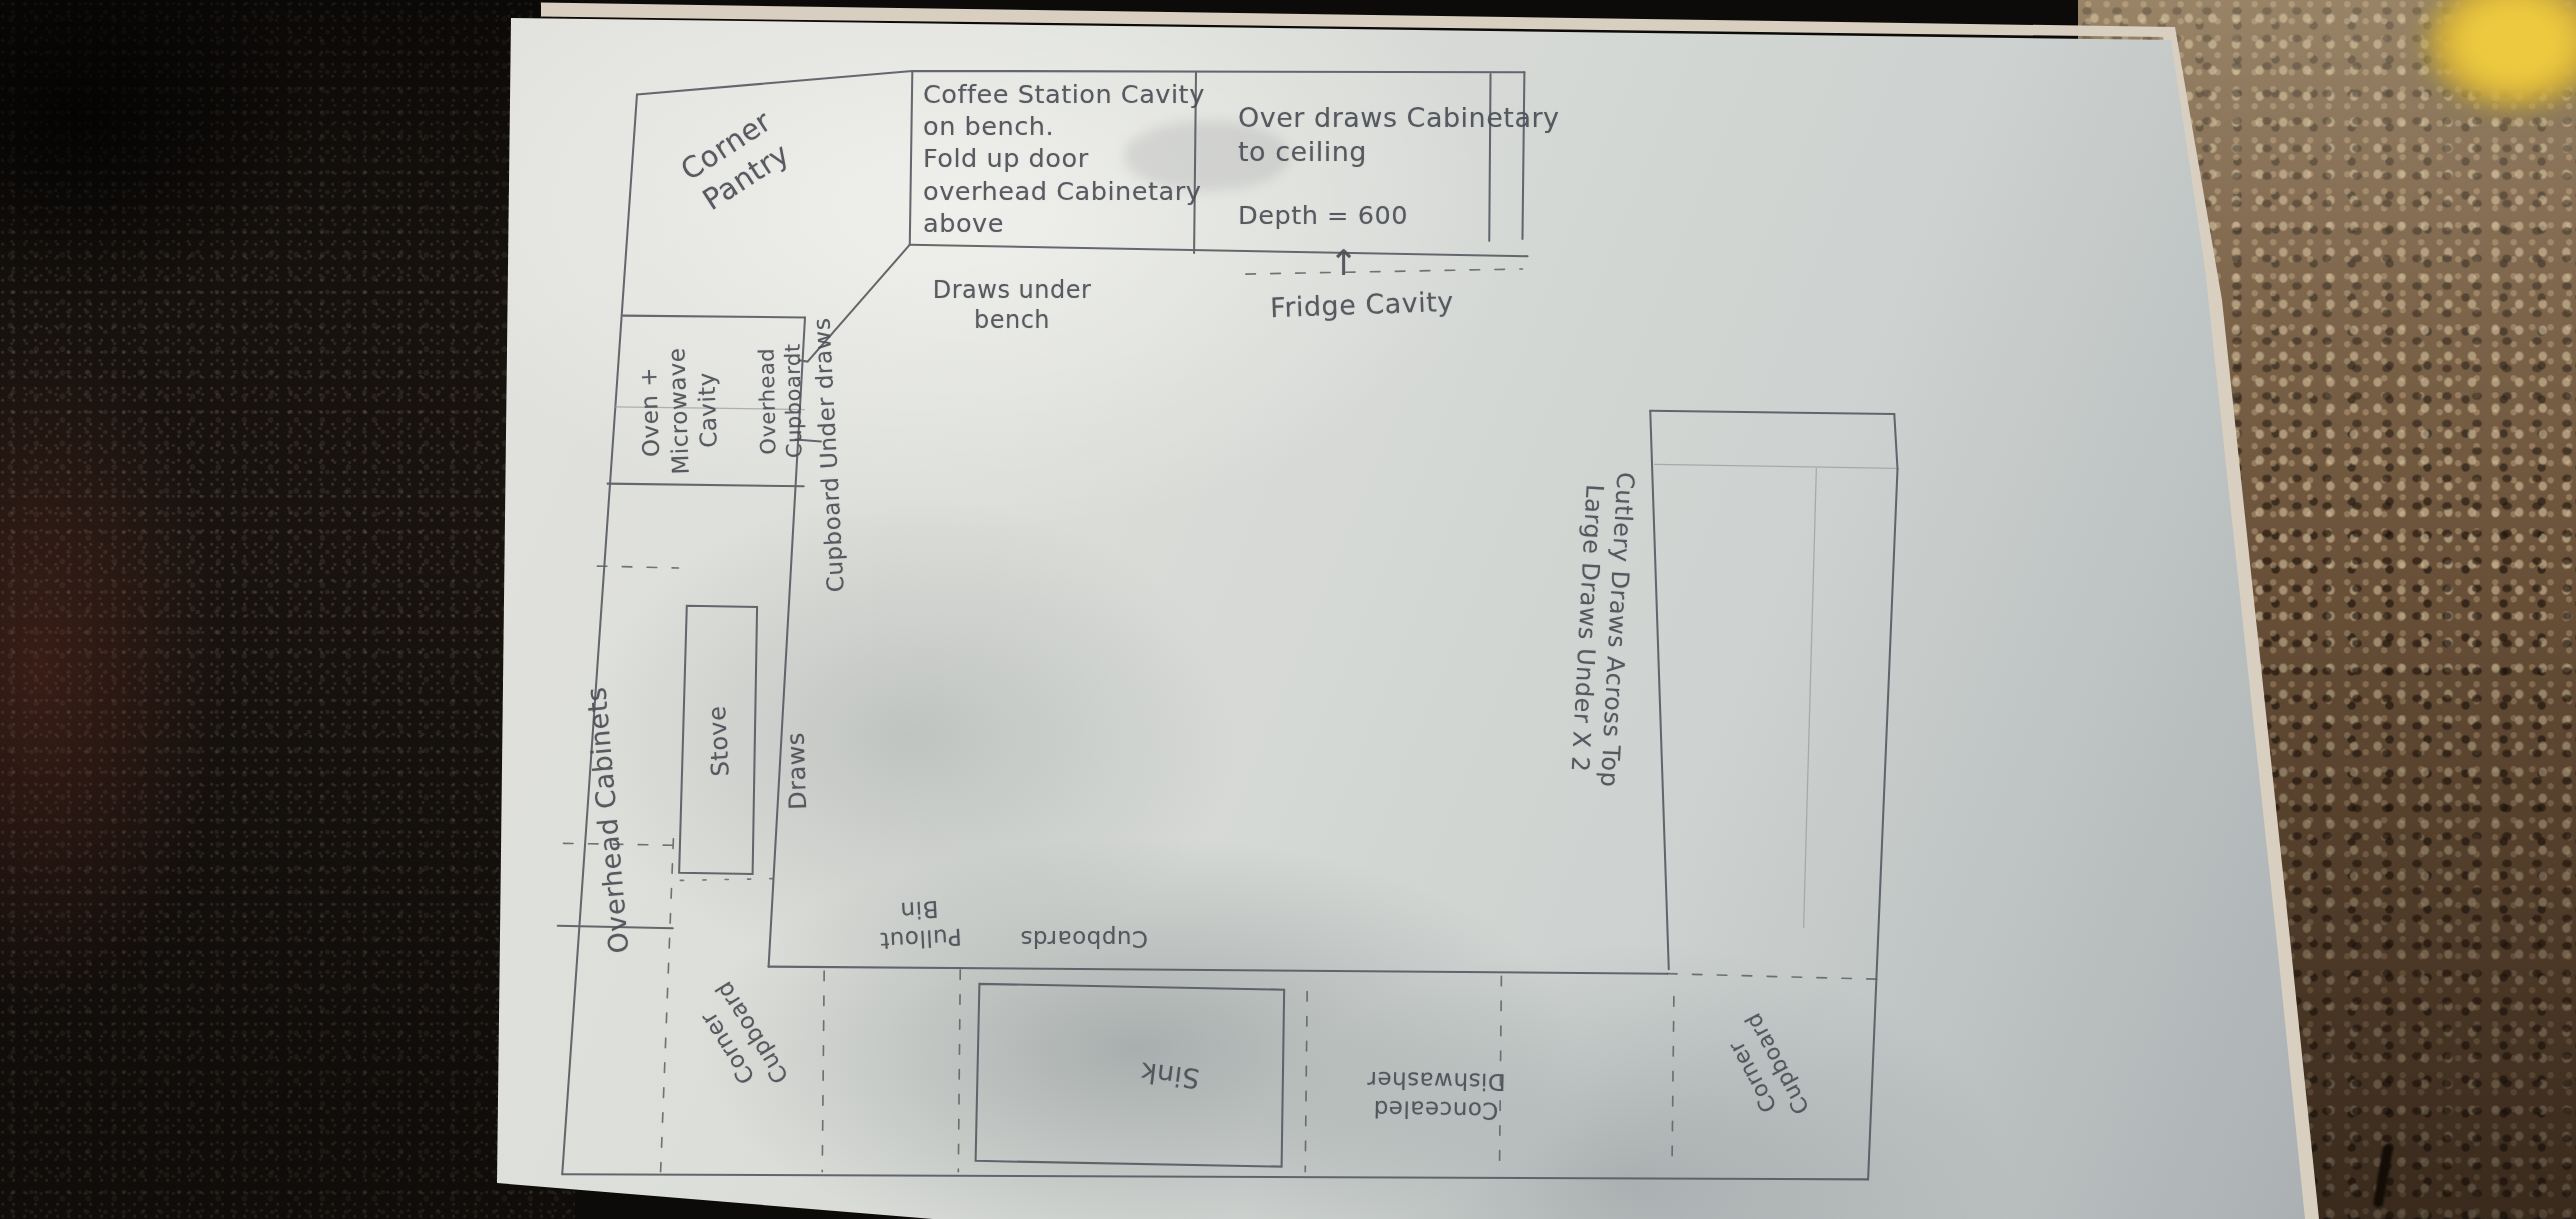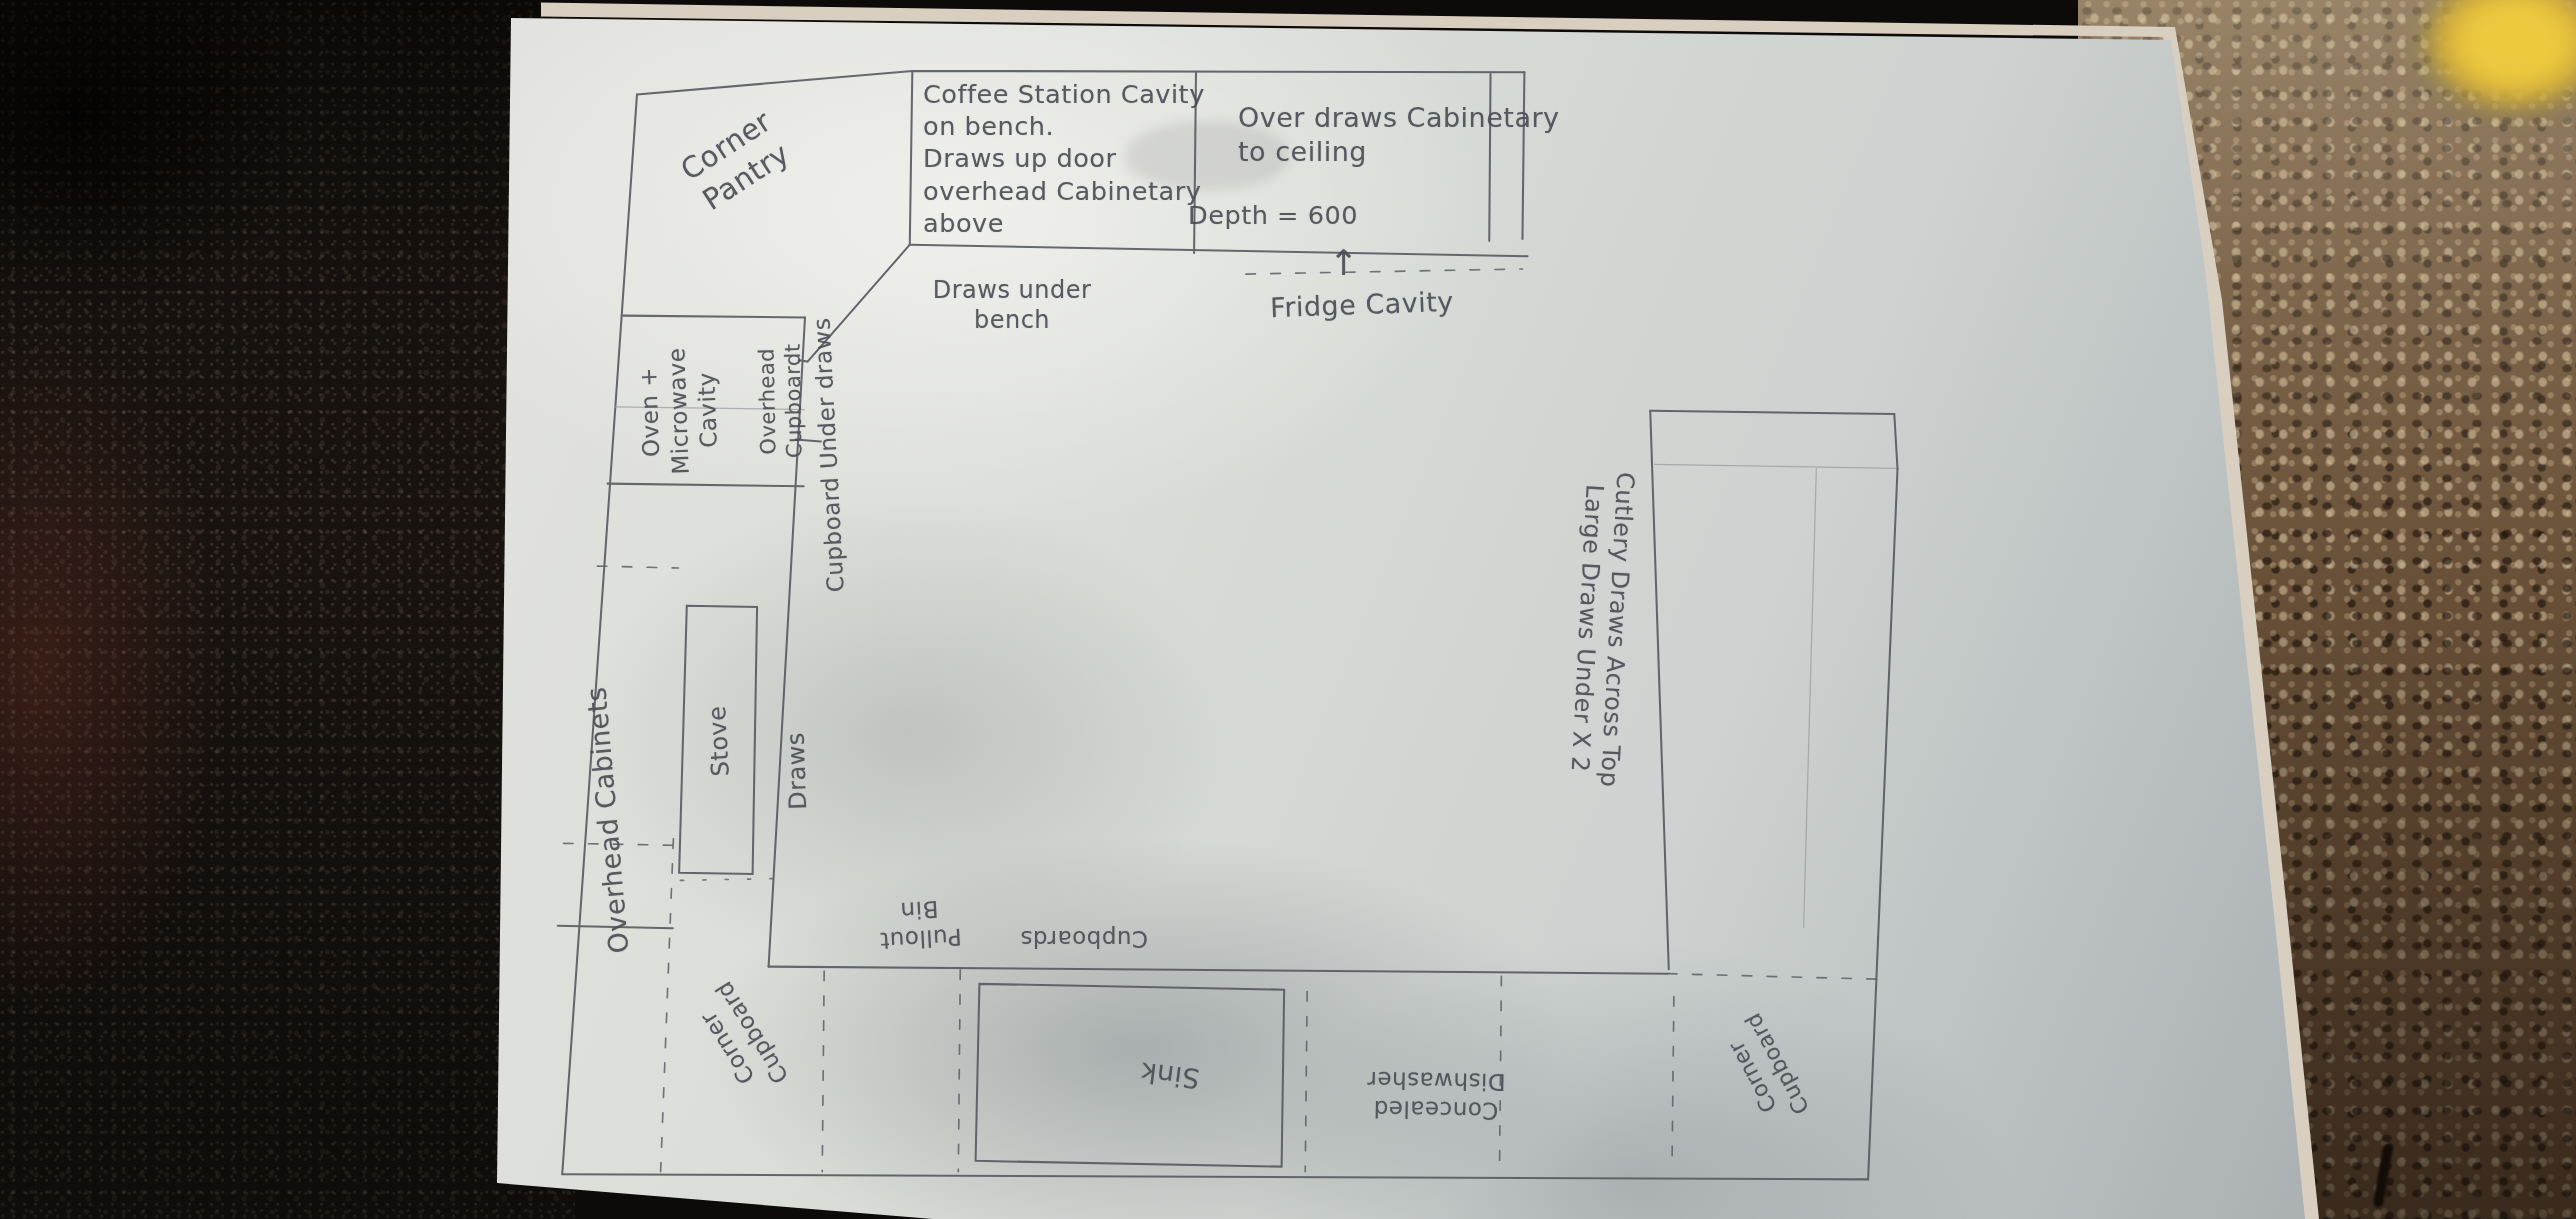--- a/index.html
+++ b/index.html
@@ -122,28 +122,28 @@
       <g stroke="#5d5f66" stroke-width="2.6" fill="none" stroke-linecap="round" stroke-dasharray="5 30" opacity="0.8">
         <path d="M1065,1378 L1222,1375"></path>
       </g>
     </svg>
 
     <div class="hw" style="left:736px;top:161px;font-size:29px;transform:translate(-50%,-50%) rotate(-33deg);">Corner
 Pantry</div>
 
     <div class="hw left" style="left:923px;top:78px;font-size:25.6px;">Coffee Station Cavity
 on bench.
-Draws up door
+Fold up door
 overhead Cabinetary
  above</div>
 
     <div class="hw left" style="left:1238px;top:101px;font-size:27px;">Over draws Cabinetary
 to ceiling</div>
 
-    <div class="hw left" style="left:1188px;top:199px;font-size:25.6px;">Depth = 600</div>
+    <div class="hw left" style="left:1238px;top:199px;font-size:25.6px;">Depth = 600</div>
 
     <div class="hw" style="left:1012px;top:305px;font-size:24px;">Draws under
 bench</div>
 
     <div class="hw" style="left:1344px;top:263px;font-size:35px;">↑</div>
 
     <div class="hw" style="left:1362px;top:305px;font-size:27px;transform:translate(-50%,-50%) rotate(-2deg);">Fridge Cavity</div>
 
     <div class="hw" style="left:679px;top:411px;font-size:23px;transform:translate(-50%,-50%) rotate(-92deg);">Oven +
 Microwave

